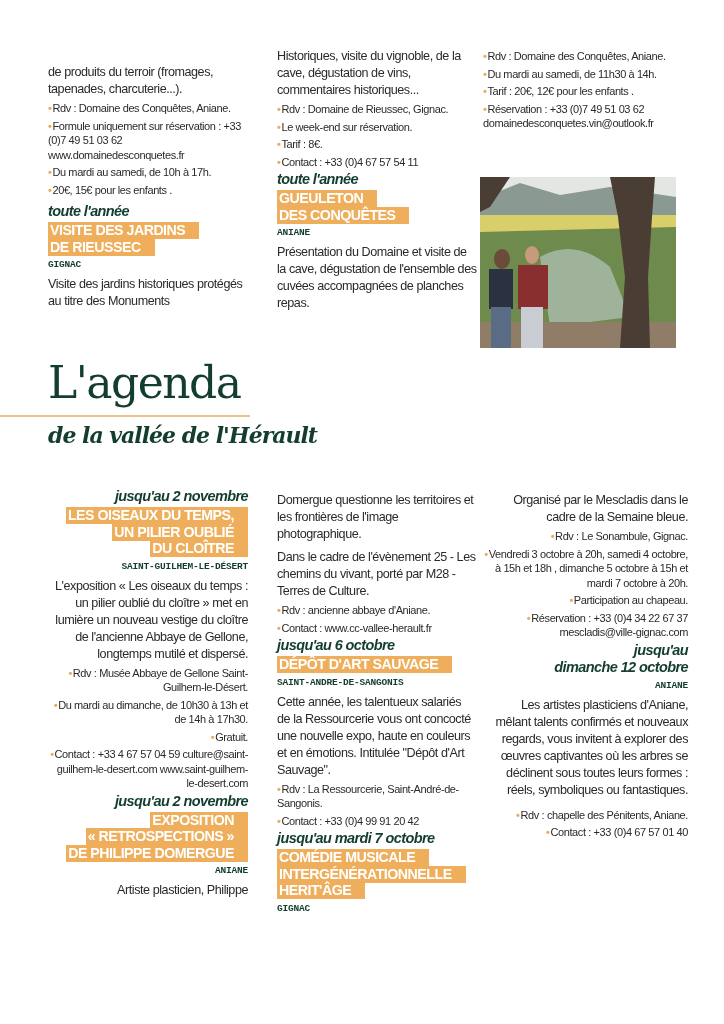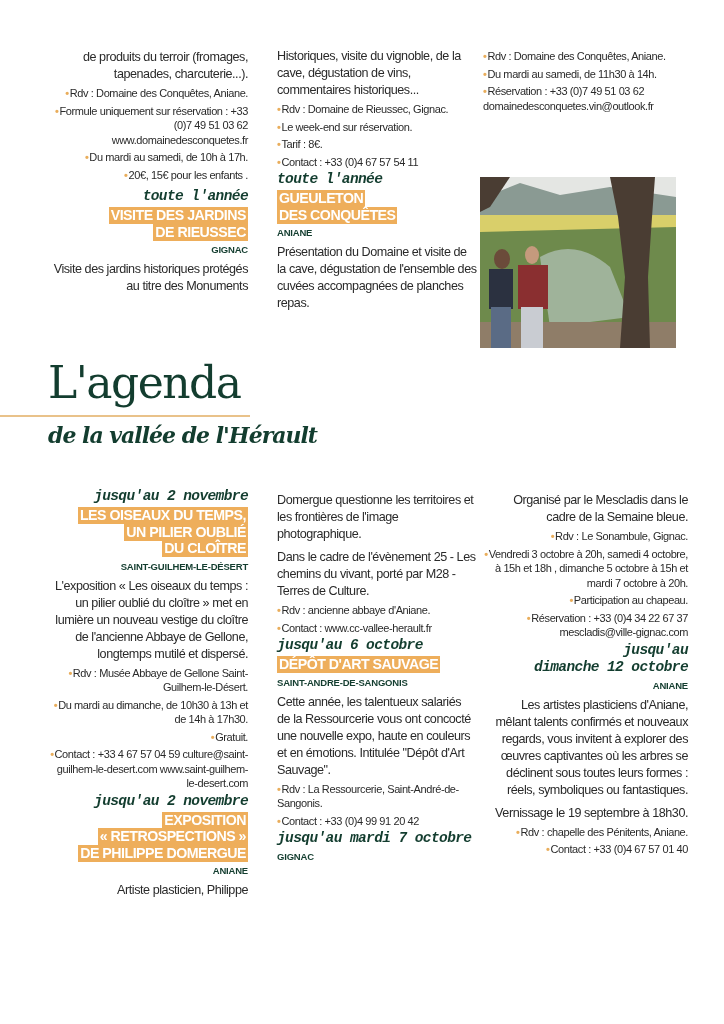--- a/index.html
+++ b/index.html
@@ -5,47 +5,47 @@
   html, body { margin: 0; padding: 0; }
   body {
     width: 724px; height: 1024px; background: #ffffff; position: relative; overflow: hidden;
     font-family: "Liberation Sans", sans-serif; color: #2b2b2b;
   }
   .col { position: absolute; width: 200px; }
   .body-text { font-size: 12.6px; line-height: 17px; letter-spacing: -0.45px; margin: 0; color: #2a2a2a; }
   .info { font-size: 11px; line-height: 14.5px; letter-spacing: -0.4px; margin: 3px 0 0 0; color: #2a2a2a; }
   .info .bullet { color: #e9ad5b; font-weight: bold; margin-right: 1px; }
   .date {
-    font-family: Liberation Mono, monospace; font-style: italic; font-weight: bold;
+    font-family: Liberation Sans, sans-serif; font-style: italic; font-weight: bold;
     color: #133d2f; font-size: 14.5px; line-height: 17px; letter-spacing: -0.6px; margin: 2px 0 2px 0;
   }
   .title { margin: 0 0 3px 0; font-size: 14.2px; line-height: 16.5px; letter-spacing: -0.5px; font-weight: bold; }
   .title span {
-    background: #eeae5b; color: #ffffff; padding: 0 2px 1px 2px;
+    background: #eeae5b; color: #ffffff; padding: 0 14px 1px 2px;
     box-decoration-break: clone; -webkit-box-decoration-break: clone;
   }
-  .place { font-size: 9.5px; font-weight: bold; color: #133d2f; letter-spacing: -0.2px; margin: 4px 0 6px 0; }
+  .place { font-size: 9.5px; font-weight: bold; color: #133d2f; letter-spacing: -0.2px; margin: 4px 0 6px 0; font-family: Liberation Mono, monospace; }
   .gap { height: 6px; }
   .headline {
     position: absolute; left: 48px; top: 357px;
     font-family: "DejaVu Serif", serif; font-weight: normal; color: #133d2f;
     font-size: 44px; letter-spacing: -1.5px; line-height: 52px; margin: 0;
   }
   .rule { position: absolute; left: 0; top: 415px; width: 250px; height: 2px; background: #e9c28a; }
   .subhead {
     position: absolute; left: 48px; top: 422px;
     font-family: "DejaVu Serif", serif; font-style: italic; font-weight: bold; color: #133d2f;
     font-size: 22px; letter-spacing: -1px; margin: 0;
   }
   .photo { position: absolute; left: 480px; top: 177px; width: 196px; height: 171px; overflow: hidden; }
 </style>
 </head>
 <body>
 
-<div class="col" style="left:48px; top:49px;text-align:right;">
+<div class="col" style="left:48px; top:64px;">
   <p class="body-text">de produits du terroir (fromages, tapenades, charcuterie...).</p>
   <p class="info"><span class="bullet">•</span><span>Rdv : Domaine des Conquêtes, Aniane.</span></p>
   <p class="info"><span class="bullet">•</span><span>Formule uniquement sur réservation : +33 (0)7 49 51 03 62 www.domainedesconquetes.fr</span></p>
   <p class="info"><span class="bullet">•</span><span>Du mardi au samedi, de 10h à 17h.</span></p>
   <p class="info"><span class="bullet">•</span><span>20€, 15€ pour les enfants .</span></p>
   <p class="date" style="margin-top:6px;">toute l'année</p>
   <p class="title"><span>VISITE DES JARDINS</span><br><span>DE RIEUSSEC</span></p>
   <p class="place">GIGNAC</p>
   <p class="body-text">Visite des jardins historiques protégés au titre des Monuments</p>
 </div>
@@ -58,20 +58,21 @@
   <p class="info"><span class="bullet">•</span><span>Contact : +33 (0)4 67 57 54 11</span></p>
   <p class="date">toute l'année</p>
   <p class="title"><span>GUEULETON</span><br><span>DES CONQUÊTES</span></p>
   <p class="place">ANIANE</p>
   <p class="body-text">Présentation du Domaine et visite de la cave, dégustation de l'ensemble des cuvées accompagnées de planches repas.</p>
 </div>
 
 <div class="col" style="left:483px; top:46px; width:205px;">
   <p class="info"><span class="bullet">•</span><span>Rdv : Domaine des Conquêtes, Aniane.</span></p>
   <p class="info"><span class="bullet">•</span><span>Du mardi au samedi, de 11h30 à 14h.</span></p>
+  <p class="info"><span class="bullet">•</span><span>Tarif : 20€, 12€ pour les enfants .</span></p>
   <p class="info"><span class="bullet">•</span><span>Réservation : +33 (0)7 49 51 03 62 domainedesconquetes.vin@outlook.fr</span></p>
 </div>
 
 <div class="photo" title="Couple walking through a vineyard garden under a tree">
   <svg width="196" height="171" viewBox="0 0 196 171">
     <rect x="0" y="0" width="196" height="171" fill="#b9c1bf"></rect>
     <rect x="0" y="0" width="196" height="20" fill="#e4e6e3"></rect>
     <path d="M0,22 L40,6 L80,18 L130,10 L196,20 L196,50 L0,50 Z" fill="#8a9a93"></path>
     <rect x="0" y="38" width="196" height="28" fill="#d9cf6a"></rect>
     <path d="M0,55 L196,50 L196,171 L0,171 Z" fill="#6e8a4c"></path>
@@ -113,29 +114,29 @@
   <p class="body-text">Dans le cadre de l'évènement 25 - Les chemins du vivant, porté par M28 - Terres de Culture.</p>
   <p class="info"><span class="bullet">•</span><span>Rdv : ancienne abbaye d'Aniane.</span></p>
   <p class="info"><span class="bullet">•</span><span>Contact : www.cc-vallee-herault.fr</span></p>
   <p class="date">jusqu'au 6 octobre</p>
   <p class="title"><span>DÉPÔT D'ART SAUVAGE</span></p>
   <p class="place">SAINT-ANDRE-DE-SANGONIS</p>
   <p class="body-text">Cette année, les talentueux salariés de la Ressourcerie vous ont concocté une nouvelle expo, haute en couleurs et en émotions. Intitulée "Dépôt d'Art Sauvage".</p>
   <p class="info"><span class="bullet">•</span><span>Rdv : La Ressourcerie, Saint-André-de-Sangonis.</span></p>
   <p class="info"><span class="bullet">•</span><span>Contact : +33 (0)4 99 91 20 42</span></p>
   <p class="date">jusqu'au mardi 7 octobre</p>
+  <p class="title"><span>COMÉDIE MUSICALE</span><br><span>INTERGÉNÉRATIONNELLE</span><br><span>HERIT'ÂGE</span></p>
   <p class="place">GIGNAC</p>
 </div>
 
 <div class="col" style="left:483px; top:492px; width:205px;text-align:right;">
   <p class="body-text">Organisé par le Mescladis dans le cadre de la Semaine bleue.</p>
   <p class="info"><span class="bullet">•</span><span>Rdv : Le Sonambule, Gignac.</span></p>
   <p class="info"><span class="bullet">•</span><span>Vendredi 3 octobre à 20h, samedi 4 octobre, à 15h et 18h , dimanche 5 octobre à 15h et mardi 7 octobre à 20h.</span></p>
   <p class="info"><span class="bullet">•</span><span>Participation au chapeau.</span></p>
   <p class="info"><span class="bullet">•</span><span>Réservation : +33 (0)4 34 22 67 37 mescladis@ville-gignac.com</span></p>
   <p class="date"><span>jusqu'au</span><br><span>dimanche 12 octobre</span></p>
   <p class="place">ANIANE</p>
   <p class="body-text">Les artistes plasticiens d'Aniane, mêlant talents confirmés et nouveaux regards, vous invitent à explorer des œuvres captivantes où les arbres se déclinent sous toutes leurs formes : réels, symboliques ou fantastiques.</p>
   <div class="gap"></div>
-  <p class="body-text">Vernissage le 19 septembre à 18h30.</p>
   <p class="info"><span class="bullet">•</span><span>Rdv : chapelle des Pénitents, Aniane.</span></p>
   <p class="info"><span class="bullet">•</span><span>Contact : +33 (0)4 67 57 01 40</span></p>
 </div>
 
 </body></html>

